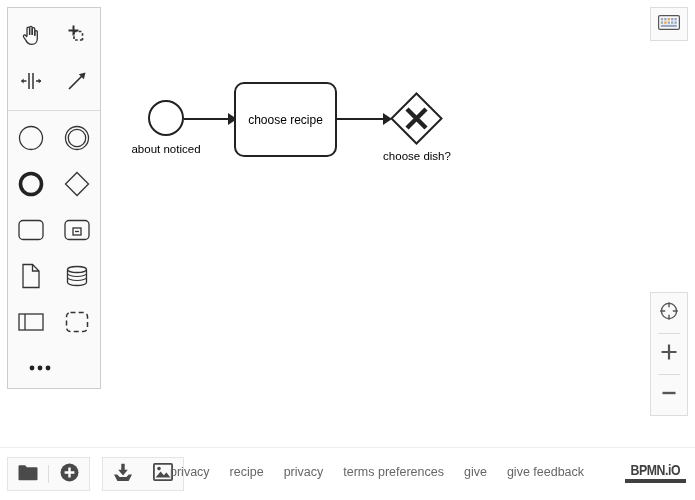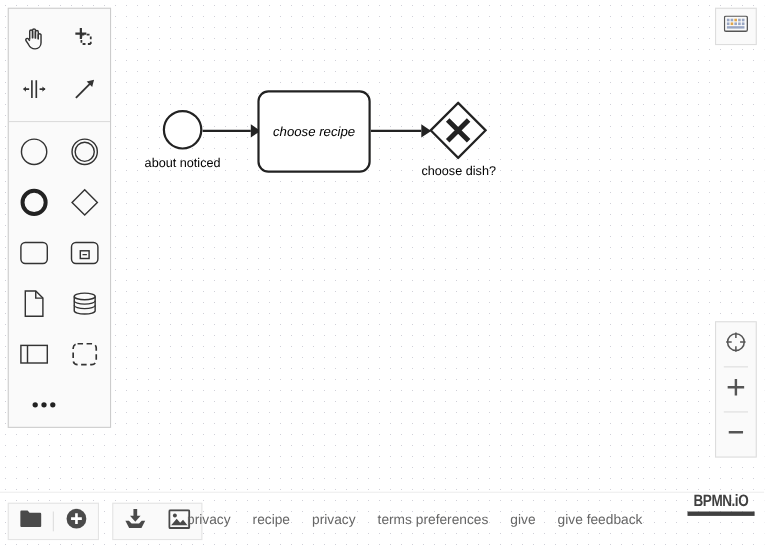--- a/index.html
+++ b/index.html
@@ -66,21 +66,21 @@
   }
   #start-event-label { left: 125px; top: 143px; width: 82px; }
 
   #task-node {
     left: 234px; top: 82px;
     width: 103px; height: 75px;
     border: 2px solid #222;
     border-radius: 10px;
     background: #fff;
     box-sizing: border-box;
-    display: flex; align-items: center; justify-content: center; font-style: italic;
+    display: flex; align-items: center; justify-content: center;
   }
   #task-node-label { font-size: 12px; color: #000; }
 
   #gateway-node { left: 390px; top: 92px; width: 53px; height: 53px; }
   #gateway-label { left: 381px; top: 150px; width: 72px; }
 
   .flow-arrow { position: absolute; }
 
   
   #kbd-button {
@@ -144,21 +144,21 @@
   }
   #footer-links a {
     color: #666;
     text-decoration: none;
     white-space: nowrap;
     cursor: pointer;
   }
 
   #brand-logo {
     position: absolute;
-    right: 9px; top: 0;
+    right: 9px; top: 14px;
     cursor: pointer;
   }
   #brand-logo .brand-text {
     font-family: "Liberation Sans", sans-serif;
     font-weight: bold;
     font-size: 15px;
     letter-spacing: -0.5px;
     color: #404040;
     transform: scaleX(0.82);
     transform-origin: center;

